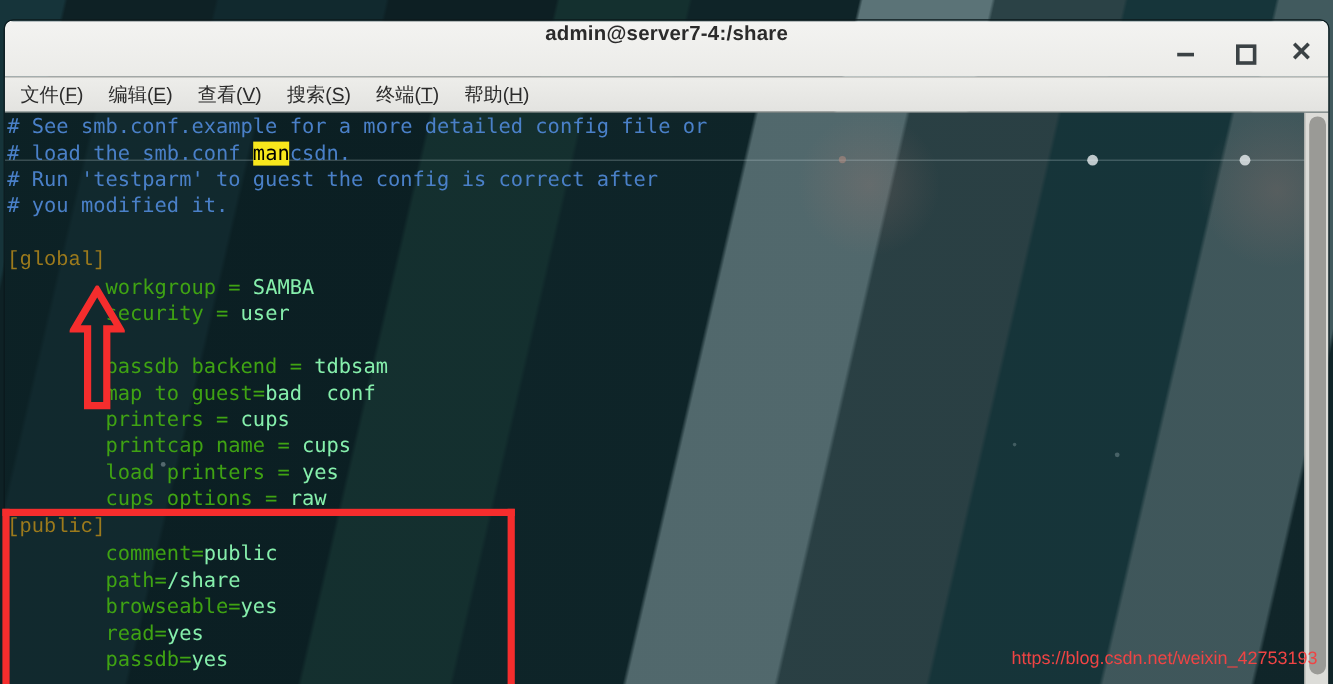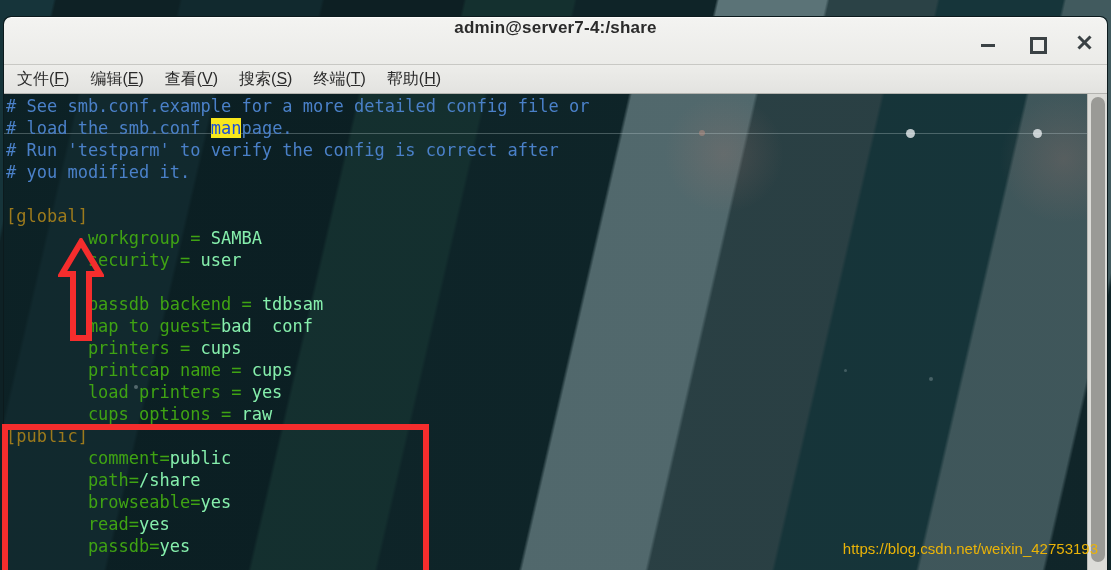--- a/index.html
+++ b/index.html
@@ -172,24 +172,24 @@
     position: absolute;
     left: 0; top: 0;
     padding: 1px 0 0 2px;
     font-family: "DejaVu Sans Mono", "Liberation Mono", monospace;
     font-size: 17px;
     line-height: 22px;
     white-space: pre;
     letter-spacing: 0px;
   }
   .c-comment { color: #4a80c8; margin-top: 13px; }
-  .c-section { color: #9c7a1c; }
+  .c-section { color: #9c7a1c; font-family: Liberation Mono, monospace; }
   .c-key     { color: #3fa313; }
   .c-val     { color: #86efac; }
-  .c-hl      { background: #f8e71c; color: #1d4ed8; }
+  .c-hl      { background: #f8e71c; color: #000000; }
 
   
   #scrollbar {
     position: absolute;
     right: 0; top: 77px;
     width: 20px;
     height: 476px;
     background: #dcdcd8;
     border-left: 1px solid #b9b9b5;
   }
@@ -224,21 +224,21 @@
     font-family: "DejaVu Serif", "Liberation Serif", serif;
     font-size: 19px;
     color: #e61919;
     white-space: nowrap;
     letter-spacing: 0.5px;
   }
   #watermark {
     position: absolute;
     right: 13px; bottom: 13px;
     font-size: 15px;
-    color: #eab308;
+    color: #ef4444;
     white-space: nowrap;
     padding-left: 28px;
   }
 </style>
 </head>
 <body>
 
 <div id="desktop">
   <div class="desk-stripes"></div>
 
@@ -282,22 +282,22 @@
 
       <div class="hairline" style="left:0px; top:39px; width:1103px;"></div>
       <div class="dot" style="left:130px; top:291px; width:4px; height:4px; background:rgba(210,225,228,.35);"></div>
       <div class="dot" style="left:902px; top:35px;"></div>
       <div class="dot" style="left:1029px; top:35px;"></div>
       <div class="dot" style="left:695px; top:36px; width:6px; height:6px; background:rgba(180,140,130,.55);"></div>
       <div class="dot" style="left:925px; top:283px; width:4px; height:4px; background:rgba(200,215,220,.28);"></div>
       <div class="dot" style="left:840px; top:275px; width:3px; height:3px; background:rgba(200,215,220,.25);"></div>
 
       <pre id="term-text"><span class="c-comment"># See smb.conf.example for a more detailed config file or</span>
-<span class="c-comment"># load the smb.conf </span><span class="c-hl">man</span><span class="c-comment">page.</span>
-<span class="c-comment"># Run 'testparm' to verify the config is correct after</span>
+<span class="c-comment"># load the smb.conf </span><span class="c-hl">man</span><span class="c-comment">csdn.</span>
+<span class="c-comment"># Run 'testparm' to guest the config is correct after</span>
 <span class="c-comment"># you modified it.</span>
 <span> </span>
 <span class="c-section">[global]</span>
 <span class="c-key">        workgroup = </span><span class="c-val">SAMBA</span>
 <span class="c-key">        security = </span><span class="c-val">user</span>
 <span> </span>
 <span class="c-key">        passdb backend = </span><span class="c-val">tdbsam</span>
 <span class="c-key">        map to guest=</span><span class="c-val">bad  conf</span>
 <span class="c-key">        printers = </span><span class="c-val">cups</span>
 <span class="c-key">        printcap name = </span><span class="c-val">cups</span>

